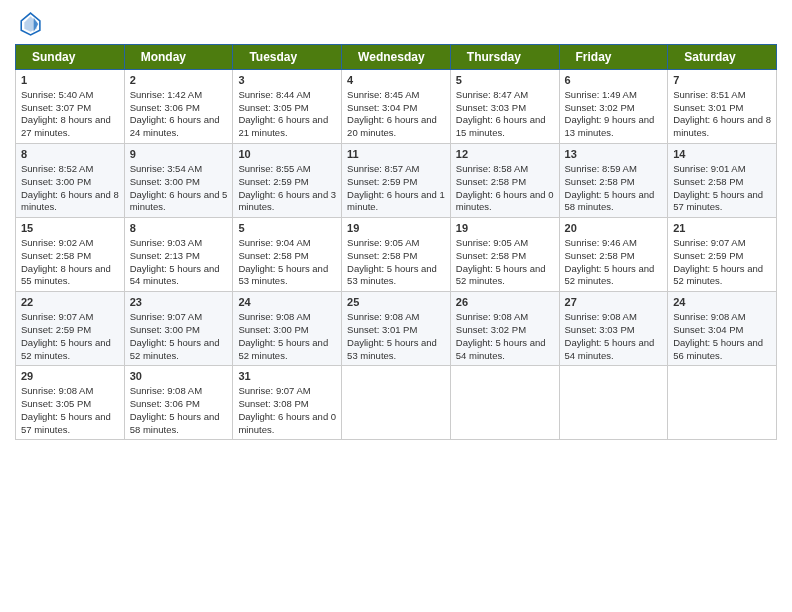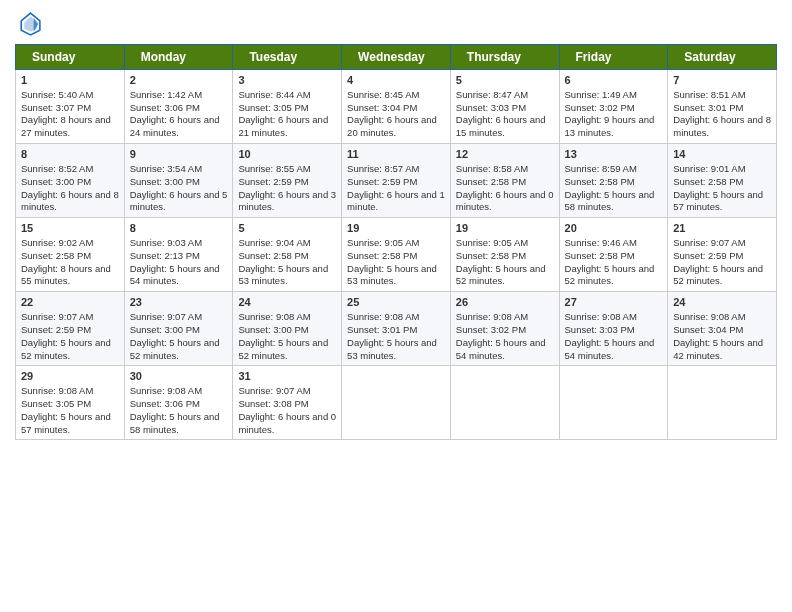--- a/index.html
+++ b/index.html
@@ -154,21 +154,21 @@
           <td><span class="day-num">20</span><span>Sunrise: 9:46 AM</span><br><span>Sunset: 2:58 PM</span><br><span>Daylight: 5 hours and 52 minutes.</span></td>
           <td><span class="day-num">21</span><span>Sunrise: 9:07 AM</span><br><span>Sunset: 2:59 PM</span><br><span>Daylight: 5 hours and 52 minutes.</span></td>
         </tr>
         <tr>
           <td><span class="day-num">22</span><span>Sunrise: 9:07 AM</span><br><span>Sunset: 2:59 PM</span><br><span>Daylight: 5 hours and 52 minutes.</span></td>
           <td><span class="day-num">23</span><span>Sunrise: 9:07 AM</span><br><span>Sunset: 3:00 PM</span><br><span>Daylight: 5 hours and 52 minutes.</span></td>
           <td><span class="day-num">24</span><span>Sunrise: 9:08 AM</span><br><span>Sunset: 3:00 PM</span><br><span>Daylight: 5 hours and 52 minutes.</span></td>
           <td><span class="day-num">25</span><span>Sunrise: 9:08 AM</span><br><span>Sunset: 3:01 PM</span><br><span>Daylight: 5 hours and 53 minutes.</span></td>
           <td><span class="day-num">26</span><span>Sunrise: 9:08 AM</span><br><span>Sunset: 3:02 PM</span><br><span>Daylight: 5 hours and 54 minutes.</span></td>
           <td><span class="day-num">27</span><span>Sunrise: 9:08 AM</span><br><span>Sunset: 3:03 PM</span><br><span>Daylight: 5 hours and 54 minutes.</span></td>
-          <td><span class="day-num">24</span><span>Sunrise: 9:08 AM</span><br><span>Sunset: 3:04 PM</span><br><span>Daylight: 5 hours and 42 minutes.</span></td>
+          <td><span class="day-num">24</span><span>Sunrise: 9:08 AM</span><br><span>Sunset: 3:04 PM</span><br><span>Daylight: 5 hours and 56 minutes.</span></td>
         </tr>
         <tr class="last-row">
           <td><span class="day-num">29</span><span>Sunrise: 9:08 AM</span><br><span>Sunset: 3:05 PM</span><br><span>Daylight: 5 hours and 57 minutes.</span></td>
           <td><span class="day-num">30</span><span>Sunrise: 9:08 AM</span><br><span>Sunset: 3:06 PM</span><br><span>Daylight: 5 hours and 58 minutes.</span></td>
           <td><span class="day-num">31</span><span>Sunrise: 9:07 AM</span><br><span>Sunset: 3:08 PM</span><br><span>Daylight: 6 hours and 0 minutes.</span></td>
           <td class="empty-cell"></td>
           <td class="empty-cell"></td>
           <td class="empty-cell"></td>
           <td class="empty-cell"></td>
         </tr>

